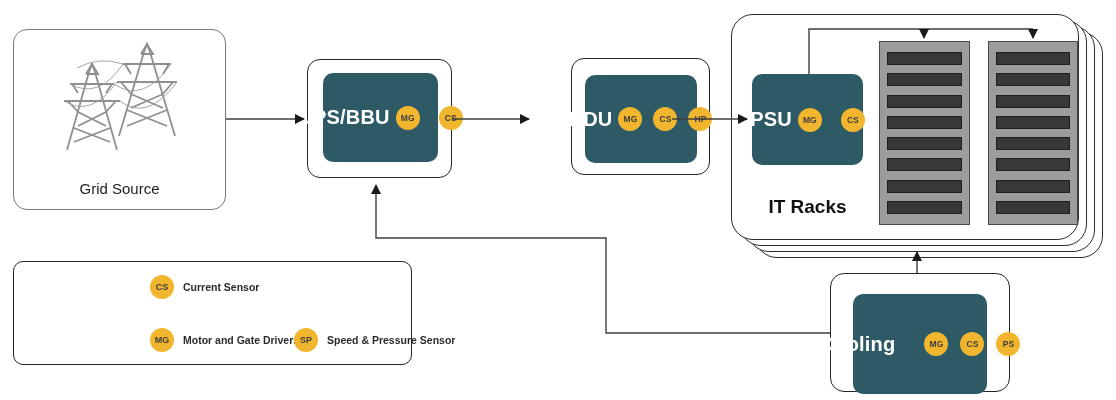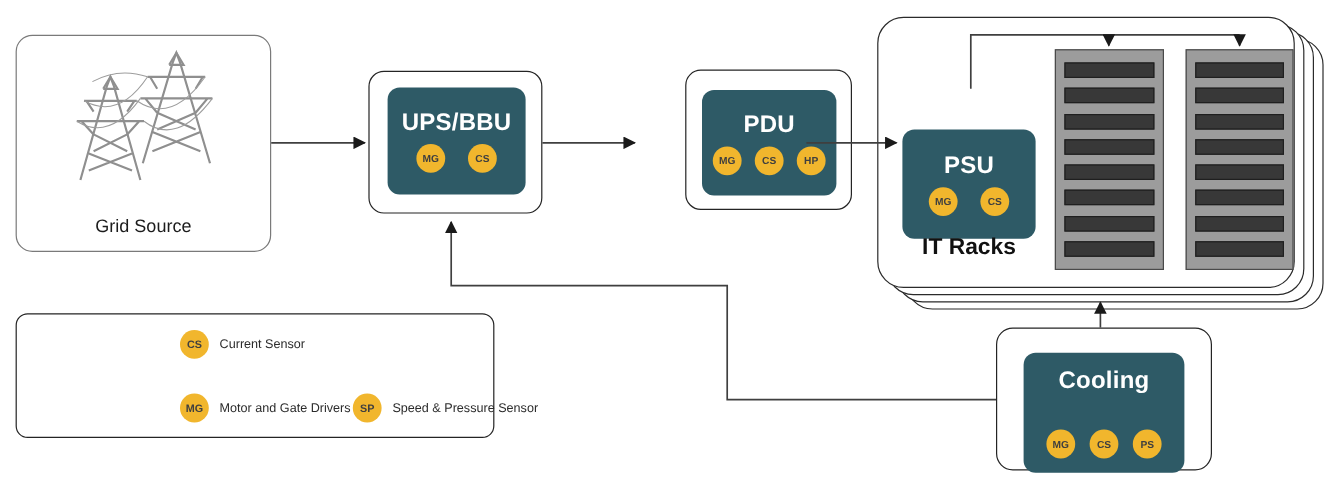--- a/index.html
+++ b/index.html
@@ -4,21 +4,21 @@
 <style>
   html,body{margin:0;padding:0;background:#fff;}
   .canvas{
     position:relative;width:1116px;height:400px;background:#fff;overflow:hidden;
     font-family:"Liberation Sans",sans-serif;
   }
   
   .node-outer{position:absolute;background:#fff;border:1.5px solid #242424;border-radius:13px;box-sizing:border-box;}
   .teal-box{
     position:absolute;background:var(--teal,#2E5A66);border-radius:10px;box-sizing:border-box;
-    display:flex;flex-direction:column;align-items:center;justify-content:center;gap:6px;
+    display:flex;flex-direction:row;align-items:center;justify-content:center;gap:6px;
   }
   .node-title{color:#fff;font-weight:bold;font-size:20px;letter-spacing:.2px;}
   .chip-row{display:flex;align-items:center;}
   .chip{
     width:24px;height:24px;border-radius:50%;background:var(--chip-yellow,#F1B62D);
     color:var(--chip-text,#3F3F3F);font-size:8.5px;font-weight:bold;
     display:flex;align-items:center;justify-content:center;flex:0 0 auto;
   }
   
   .grid-box{position:absolute;left:13px;top:29px;width:213px;height:181px;background:#fff;
@@ -38,21 +38,21 @@
   
   .legend-box{position:absolute;left:13px;top:261px;width:399px;height:104px;background:#fff;
     border:1.3px solid #242424;border-radius:10px;box-sizing:border-box;}
   .brand-box{position:absolute;left:14px;top:12px;width:108px;height:80px;background:var(--teal,#2E5A66);
     border-radius:8px;display:flex;flex-direction:column;align-items:center;justify-content:center;
     color:#fff;font-weight:bold;font-style:italic;font-size:16.5px;line-height:1.4;}
   .legend-item{position:absolute;display:flex;align-items:center;gap:9px;}
   .legend-chip{width:24px;height:24px;border-radius:50%;background:var(--chip-yellow,#F1B62D);
     color:var(--chip-text,#3F3F3F);font-size:9px;font-weight:bold;
     display:flex;align-items:center;justify-content:center;flex:0 0 auto;}
-  .legend-text{font-size:10.5px;font-weight:normal;color:#2b2b2b;white-space:nowrap;}
+  .legend-text{font-size:10.5px;font-weight:bold;color:#2b2b2b;white-space:nowrap;}
   
   .wires{position:absolute;left:0;top:0;pointer-events:none;}
   .connector{stroke:var(--line,#3F3F3F);stroke-width:1.4;fill:none;}
 </style>
 </head>
 <body>
 
 <div class="canvas">
 
   <div class="grid-box">
@@ -103,21 +103,21 @@
         <span class="chip">HP</span>
       </div>
     </div>
   </div>
 
   <div class="stack-layer" style="left:755px;top:32px;"></div>
   <div class="stack-layer" style="left:747px;top:26px;"></div>
   <div class="stack-layer" style="left:739px;top:20px;"></div>
   <div class="stack-layer" style="left:731px;top:14px;"></div>
 
-  <div class="teal-box" style="left:752px;top:74px;width:111px;height:91px;margin-top:34px;">
+  <div class="teal-box" style="left:752px;top:74px;width:111px;height:91px;">
     <div class="node-title">PSU</div>
     <div class="chip-row" style="gap:19px;">
       <span class="chip">MG</span>
       <span class="chip">CS</span>
     </div>
   </div>
   <div class="itracks-label">IT Racks</div>
 
   <div class="rack" style="left:879px;width:91px;">
       <div class="slat"></div>

